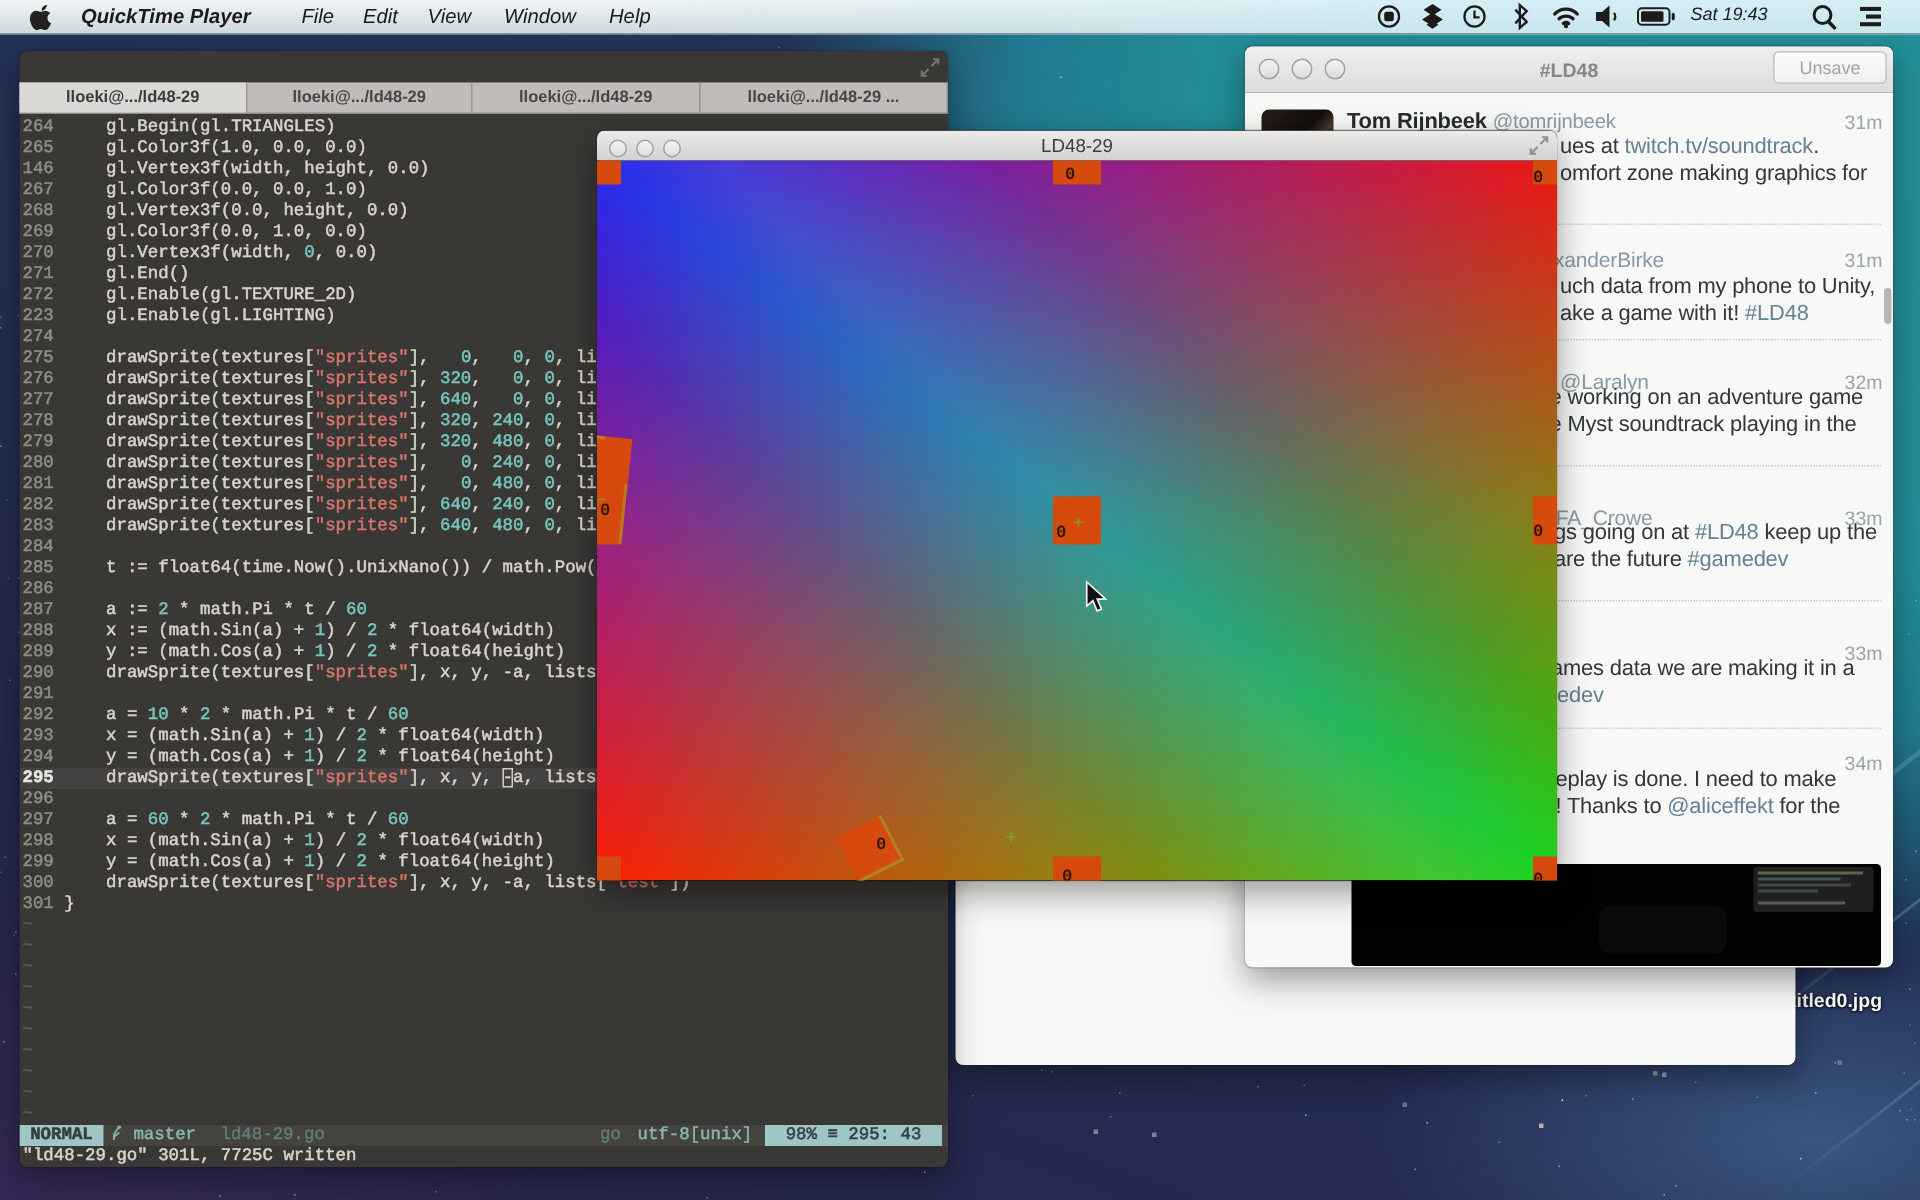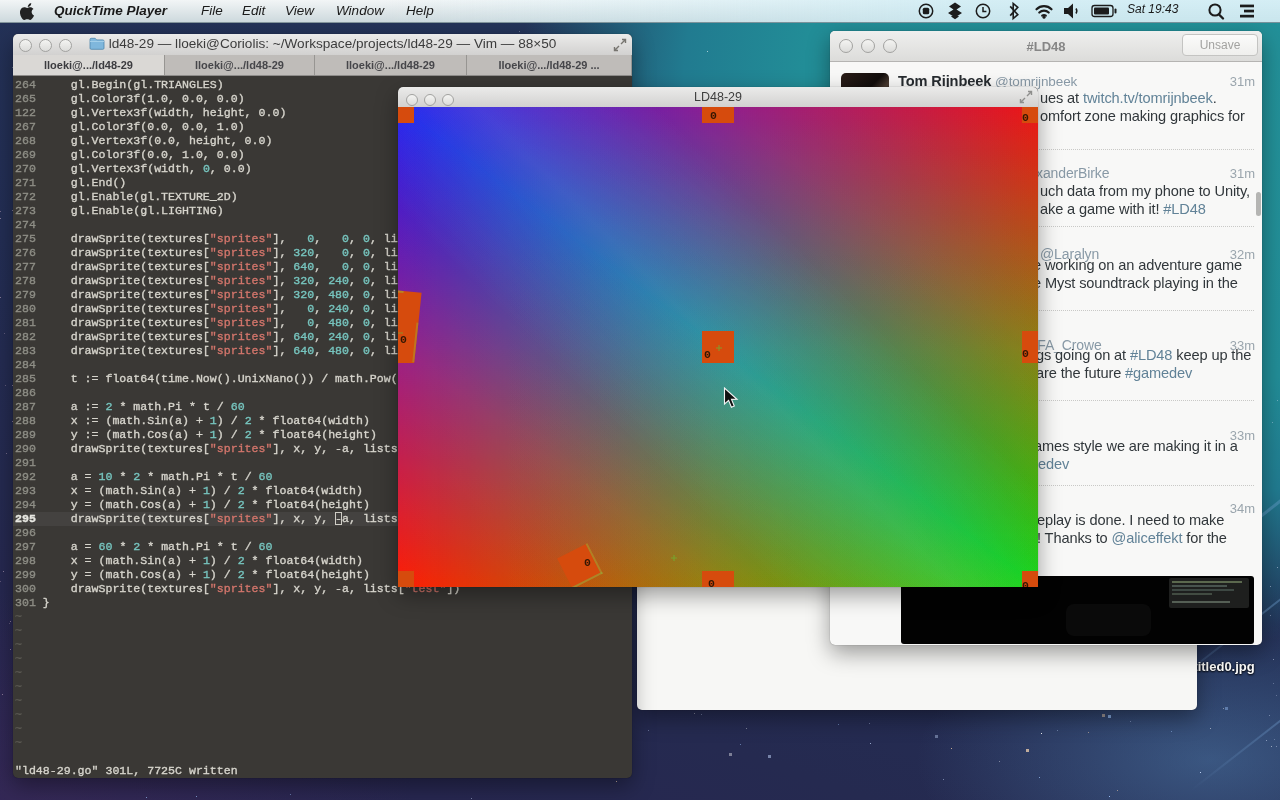--- a/index.html
+++ b/index.html
@@ -79,88 +79,81 @@
   <div class="tbar">
         <div class="title">#LD48</div>
         <div id="unsave">Unsave</div>
       </div>
   <div class="lights" style="position:absolute;left:9px;top:8px;"><span style="width:12px;height:12px;margin-right:8px;"></span><span style="width:12px;height:12px;margin-right:8px;"></span><span style="width:12px;height:12px;"></span></div>
   <div id="twbody" style="position:absolute;left:0;top:30px;width:432px;height:584px;overflow:hidden;border-radius:0 0 5px 5px;">
 
    <div class="abs" style="left:11px;top:12px;width:48px;height:48px;border-radius:5px;background:linear-gradient(135deg,#2a1d18 0%,#120d0b 45%,#4a3a30 60%,#0d0a08 100%);"></div>
    <div class="tw" style="left:68px;top:12px;"><span class="twn">Tom Rijnbeek</span> <span class="twg" style="font-size:13.5px;">@tomrijnbeek</span></div>
    <div class="twt" style="top:13px;">31m</div>
-   <div class="tw" style="left:210px;top:29px;">ues at <span class="twl">twitch.tv/tomrijnbeek</span>.</div>
+   <div class="tw" style="left:210px;top:29px;">ues at <span class="twl">twitch.tv/soundtrack</span>.</div>
    <div class="tw" style="left:210px;top:47px;">omfort zone making graphics for</div>
    <div class="sep" style="top:88px;"></div>
    <div class="tw twg" style="left:206px;top:104px;font-size:14px;text-align:center;">xanderBirke</div>
    <div class="twt" style="top:105px;">31m</div>
    <div class="tw" style="left:210px;top:122px;">uch data from my phone to Unity,</div>
    <div class="tw" style="left:210px;top:140px;">ake a game with it! <span class="twl">#LD48</span></div>
    <div class="sep" style="top:165px;"></div>
    <div class="tw twg" style="left:210px;top:185px;font-size:14px;">@Laralyn</div>
    <div class="twt" style="top:186px;">32m</div>
    <div class="tw" style="left:203px;top:196px;">e working on an adventure game</div>
    <div class="tw" style="left:203px;top:214px;">e Myst soundtrack playing in the</div>
    <div class="sep" style="top:249px;"></div>
    <div class="tw twg" style="left:198px;top:276px;font-size:14px;">SFA_Crowe</div>
    <div class="twt" style="top:277px;">33m</div>
    <div class="tw" style="left:206px;top:286px;">gs going on at <span class="twl">#LD48</span> keep up the</div>
    <div class="tw" style="left:206px;top:304px;">are the future <span class="twl">#gamedev</span></div>
    <div class="sep" style="top:339px;"></div>
    <div class="twt" style="top:367px;">33m</div>
-   <div class="tw" style="left:204px;top:377px;">ames style we are making it in a</div>
+   <div class="tw" style="left:204px;top:377px;">ames data we are making it in a</div>
    <div class="tw" style="left:172px;top:395px;"><span class="twl">#gamedev</span></div>
    <div class="sep" style="top:424px;"></div>
    <div class="twt" style="top:440px;">34m</div>
    <div class="tw" style="left:207px;top:451px;">eplay is done. I need to make</div>
    <div class="tw" style="left:207px;top:469px;">! Thanks to <span class="twl">@aliceffekt</span> for the</div>
    <div class="abs" style="left:71px;top:515px;width:353px;height:68px;background:#020202;border-radius:3px;">
      <div class="abs" style="left:268px;top:2px;width:80px;height:30px;background:#1e1f1e;border-radius:2px;overflow:hidden;">
        <div class="abs" style="left:3px;top:3px;width:70px;height:2px;background:#6a7a5a;opacity:.8"></div>
        <div class="abs" style="left:3px;top:7px;width:55px;height:2px;background:#5a6a62;opacity:.7"></div>
        <div class="abs" style="left:3px;top:11px;width:62px;height:2px;background:#4a5a52;opacity:.7"></div>
        <div class="abs" style="left:3px;top:15px;width:40px;height:2px;background:#5a6a5a;opacity:.6"></div>
        <div class="abs" style="left:3px;top:23px;width:58px;height:2px;background:#7a8a7a;opacity:.6"></div>
      </div>
      <div class="abs" style="left:165px;top:28px;width:85px;height:32px;background:#0a0a0a;border-radius:8px;"></div>
    </div>
    <div class="abs" style="left:426px;top:131px;width:5px;height:24px;border-radius:3px;background:#b5b5b3;"></div>
   </div>
 </div>
 
 <div id="term" class="win">
-  <div class="tbar">
-    <div class="lights" style="position:absolute;left:6px;top:4px;"><span style="width:11px;height:11px;margin-right:7px;"></span><span style="width:11px;height:11px;margin-right:7px;"></span><span style="width:11px;height:11px;"></span></div>
-    <div style="position:absolute;top:2px;width:100%;text-align:center;color:#3c3c3c;font-size:13.6px;" id="termtitle"><svg width="16" height="13" viewBox="0 0 16 13" style="vertical-align:-2px;margin-right:4px;">
-            <path d="M1,2.5 a1.2,1.2 0 0 1 1.2,-1.2 h4 l1.5,1.6 h6.1 a1.2,1.2 0 0 1 1.2,1.2 v7 a1.2,1.2 0 0 1 -1.2,1.2 h-11.6 a1.2,1.2 0 0 1 -1.2,-1.2 Z" fill="#7fb7dc" stroke="#4f87ac" stroke-width=".8"></path>
-            <path d="M1,4.4 h14" stroke="#a8d2ea" stroke-width="1"></path>
-          </svg>ld48-29 — lloeki@Coriolis: ~/Workspace/projects/ld48-29 — Vim — 88×50</div>
-  </div>
   <svg class="abs" style="right:5px;top:4px;z-index:2;" width="14" height="14" viewBox="0 0 14 14">
         <path d="M8 6 L12.5 1.5 M9 1.5 h3.5 v3.5 M6 8 L1.5 12.5 M1.5 9 v3.5 h3.5" stroke="#777570" stroke-width="1.4" fill="none"></path>
       </svg>
   <div id="termtabs">
     <div class="tab on" style="left:0;width:152px;">lloeki@.../ld48-29</div>
     <div class="tab" style="left:152px;width:150px;">lloeki@.../ld48-29</div>
     <div class="tab" style="left:302px;width:152px;">lloeki@.../ld48-29</div>
     <div class="tab" style="left:454px;width:165px;">lloeki@.../ld48-29 ...</div>
   </div>
   <div id="termbody">
    <div id="row295"></div>
    <pre><span class="ln">264 </span>    gl.Begin(gl.TRIANGLES)
 <span class="ln">265 </span>    gl.Color3f(1.0, 0.0, 0.0)
-<span class="ln">122 </span>    gl.Vertex3f(width, height, 0.0)
+<span class="ln">146 </span>    gl.Vertex3f(width, height, 0.0)
 <span class="ln">267 </span>    gl.Color3f(0.0, 0.0, 1.0)
 <span class="ln">268 </span>    gl.Vertex3f(0.0, height, 0.0)
 <span class="ln">269 </span>    gl.Color3f(0.0, 1.0, 0.0)
 <span class="ln">270 </span>    gl.Vertex3f(width, <span class="tl">0</span>, 0.0)
 <span class="ln">271 </span>    gl.End()
 <span class="ln">272 </span>    gl.Enable(gl.TEXTURE_2D)
-<span class="ln">273 </span>    gl.Enable(gl.LIGHTING)
+<span class="ln">223 </span>    gl.Enable(gl.LIGHTING)
 <span class="ln">274 </span>
 <span class="ln">275 </span>    drawSprite(textures[<span class="st">"sprites"</span>],   <span class="tl">0</span>,   <span class="tl">0</span>, <span class="tl">0</span>, lists[<span class="st">"test"</span>])
 <span class="ln">276 </span>    drawSprite(textures[<span class="st">"sprites"</span>], <span class="tl">320</span>,   <span class="tl">0</span>, <span class="tl">0</span>, lists[<span class="st">"test"</span>])
 <span class="ln">277 </span>    drawSprite(textures[<span class="st">"sprites"</span>], <span class="tl">640</span>,   <span class="tl">0</span>, <span class="tl">0</span>, lists[<span class="st">"test"</span>])
 <span class="ln">278 </span>    drawSprite(textures[<span class="st">"sprites"</span>], <span class="tl">320</span>, <span class="tl">240</span>, <span class="tl">0</span>, lists[<span class="st">"test"</span>])
 <span class="ln">279 </span>    drawSprite(textures[<span class="st">"sprites"</span>], <span class="tl">320</span>, <span class="tl">480</span>, <span class="tl">0</span>, lists[<span class="st">"test"</span>])
 <span class="ln">280 </span>    drawSprite(textures[<span class="st">"sprites"</span>],   <span class="tl">0</span>, <span class="tl">240</span>, <span class="tl">0</span>, lists[<span class="st">"test"</span>])
 <span class="ln">281 </span>    drawSprite(textures[<span class="st">"sprites"</span>],   <span class="tl">0</span>, <span class="tl">480</span>, <span class="tl">0</span>, lists[<span class="st">"test"</span>])
 <span class="ln">282 </span>    drawSprite(textures[<span class="st">"sprites"</span>], <span class="tl">640</span>, <span class="tl">240</span>, <span class="tl">0</span>, lists[<span class="st">"test"</span>])
 <span class="ln">283 </span>    drawSprite(textures[<span class="st">"sprites"</span>], <span class="tl">640</span>, <span class="tl">480</span>, <span class="tl">0</span>, lists[<span class="st">"test"</span>])
@@ -186,20 +179,31 @@
 <span class="cm">~</span>
 <span class="cm">~</span>
 <span class="cm">~</span>
 <span class="cm">~</span>
 <span class="cm">~</span>
 <span class="cm">~</span>
 <span class="cm">~</span>
 <span class="cm">~</span>
 <span class="cm">~</span></pre>
    <div id="vcur"></div>
+   <div id="airline">
+     <div class="seg" style="left:0;width:56px;background:#9dc6c4;color:#35403d;text-align:center;font-weight:bold;">NORMAL</div>
+     <div class="seg" style="left:60px;color:#86b5b1;"><svg width="9" height="11" viewBox="0 0 9 11" style="vertical-align:-2px">
+              <path d="M6.5 1 L3 6 M3 6 L3 10 M6.5 5 L3 8" stroke="#86b5b1" stroke-width="1.2" fill="none"></path>
+              <circle cx="6.5" cy="1.5" r="1.2" fill="#86b5b1"></circle>
+            </svg> master</div>
+     <div class="seg" style="left:134px;color:#5e7c78;">ld48-29.go</div>
+     <div class="seg" style="left:387px;color:#5e7c78;">go</div>
+     <div class="seg" style="left:412px;color:#86b5b1;">utf-8[unix]</div>
+     <div class="seg" style="left:497px;width:118px;background:#9dc6c4;color:#35403d;text-align:center;">98% ≡ 295: 43</div>
+   </div>
    <div id="msgline">"ld48-29.go" 301L, 7725C written</div>
   </div>
 </div>
 
 <div id="game" class="win">
   <div class="tbar">
         <div class="title">LD48-29</div>
       </div>
   <div class="lights" style="position:absolute;left:8px;top:4.5px;"><span style="width:10px;height:10px;margin-right:6px;"></span><span style="width:10px;height:10px;margin-right:6px;"></span><span style="width:10px;height:10px;"></span></div>
   <div id="gamec"><svg width="640" height="480" viewBox="0 0 640 480">

